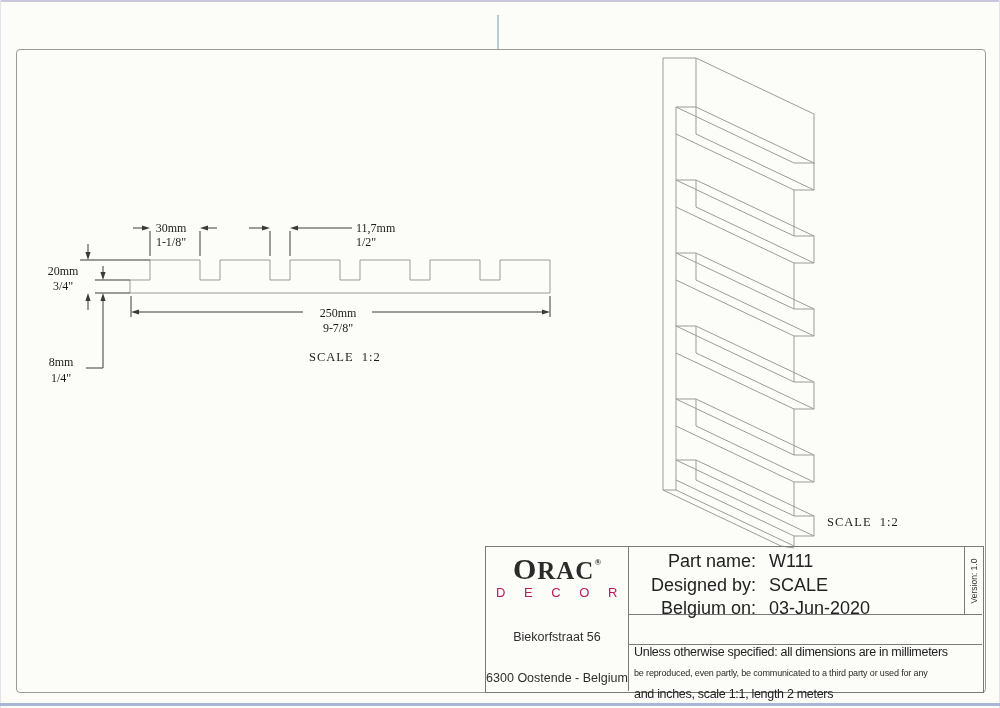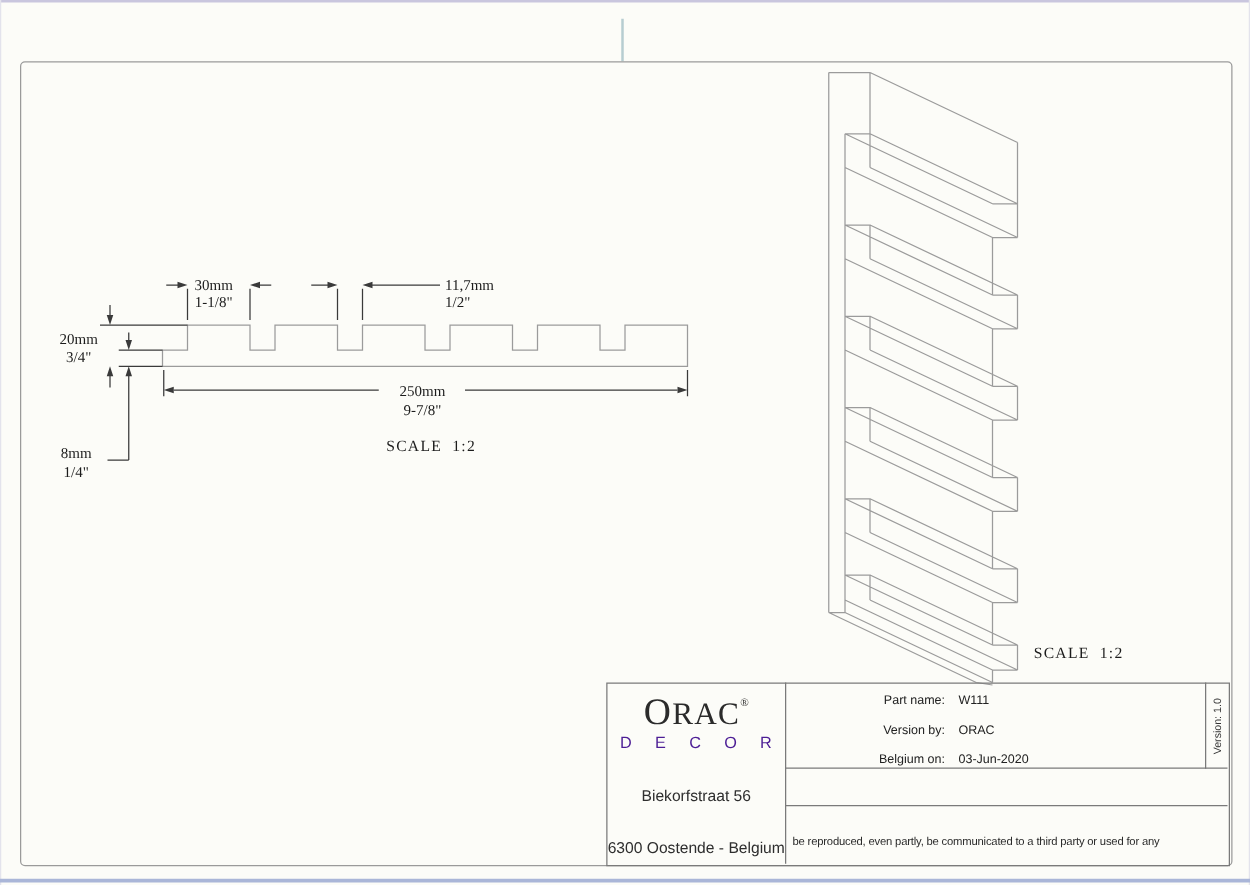--- a/index.html
+++ b/index.html
@@ -22,28 +22,28 @@
 
   
   .tb-line{position:absolute;background:#7a7a7a;}
   .tb-outer{position:absolute;left:485px;top:546px;width:497px;height:145px;border:1px solid #7a7a7a;}
   .tb-v1{left:628px;top:546px;width:1px;height:145px;}
   .tb-v2{left:964px;top:546px;width:1px;height:69px;}
   .tb-h1{left:628px;top:614px;width:354px;height:1px;}
   .tb-h2{left:628px;top:644px;width:354px;height:1px;}
 
   .logo-wrap{position:absolute;left:486px;top:549px;width:142px;text-align:center;color:#2b2b2b;}
-  .logo-main{font-family:"Liberation Serif",serif;font-weight:400;font-size:25px;letter-spacing:1px;line-height:26px;}
+  .logo-main{font-family:"Liberation Serif",serif;font-weight:700;font-size:25px;letter-spacing:1px;line-height:26px;}
   .logo-main .big{font-size:30px;}
   .logo-reg{font-size:9px;vertical-align:14px;letter-spacing:0;}
-  .logo-sub{font-family:"Liberation Sans",sans-serif;font-size:13px;letter-spacing:7.5px;margin-top:1px;margin-left:7px;color:#4c1d95;}
+  .logo-sub{font-family:"Liberation Sans",sans-serif;font-size:13px;letter-spacing:7.5px;margin-top:1px;margin-left:7px;color:#be185d;}
   .address{position:absolute;left:486px;top:603px;width:142px;text-align:center;
     font-size:12.5px;line-height:13.8px;color:#2e2e2e;white-space:pre;}
 
-  .field-row{position:absolute;left:628px;width:330px;height:20px;line-height:20px;font-size:10px;color:#222;}
+  .field-row{position:absolute;left:628px;width:330px;height:20px;line-height:20px;font-size:18px;color:#222;}
   .field-row .lbl{display:inline-block;width:128px;text-align:right;white-space:pre;}
   .field-row .val{display:inline-block;margin-left:8px;white-space:pre;}
   .row-partname{top:551px;}
   .row-designedby{top:575px;}
   .row-designedon{top:598px;}
 
   .version-cell{position:absolute;left:965px;top:546px;width:17px;height:68px;}
   .version-text{
     position:absolute;left:-26px;top:30px;width:70px;
     transform:rotate(-90deg);transform-origin:center;
@@ -139,32 +139,34 @@
   
   
   
 </div>
 
 <div class="field-row row-partname">
   <span class="lbl">Part name:</span>
   <span class="val">W111</span>
 </div>
 <div class="field-row row-designedby">
-  <span class="lbl">Version by:</span>
-  <span class="val">ORAC</span>
+  <span class="lbl">Designed by:</span>
+  <span class="val">SCALE</span>
 </div>
 <div class="field-row row-designedon">
   <span class="lbl">Belgium on:</span>
   <span class="val">03-Jun-2020</span>
 </div>
 
 <div class="version-cell">
   <div class="version-text">Version: 1.0</div>
 </div>
 
 <div class="note">
+  <div>Unless otherwise specified: all dimensions are in millimeters</div>
+  <div>and inches, scale 1:1, length 2 meters</div>
 </div>
 
 <div class="legal">
   <div>be reproduced, even partly, be communicated to a third party or used for any</div>
   
   
 </div>
 
 </body></html>

